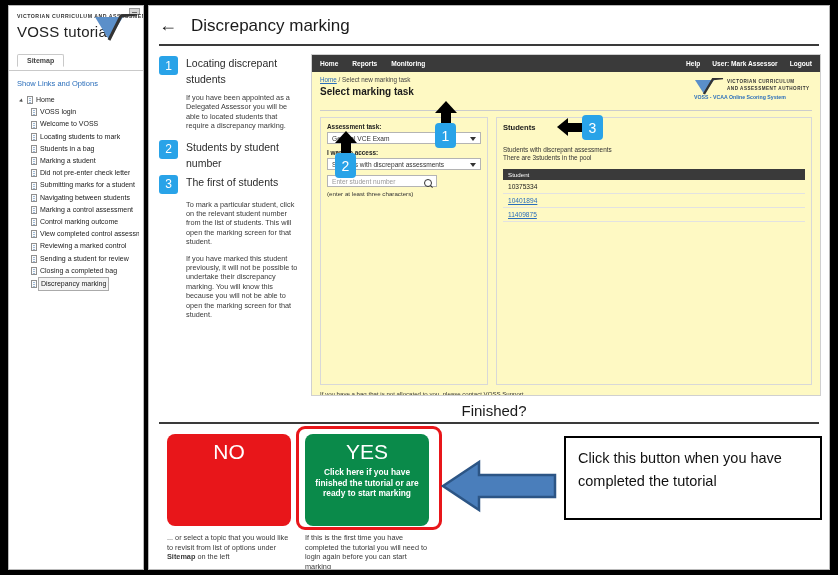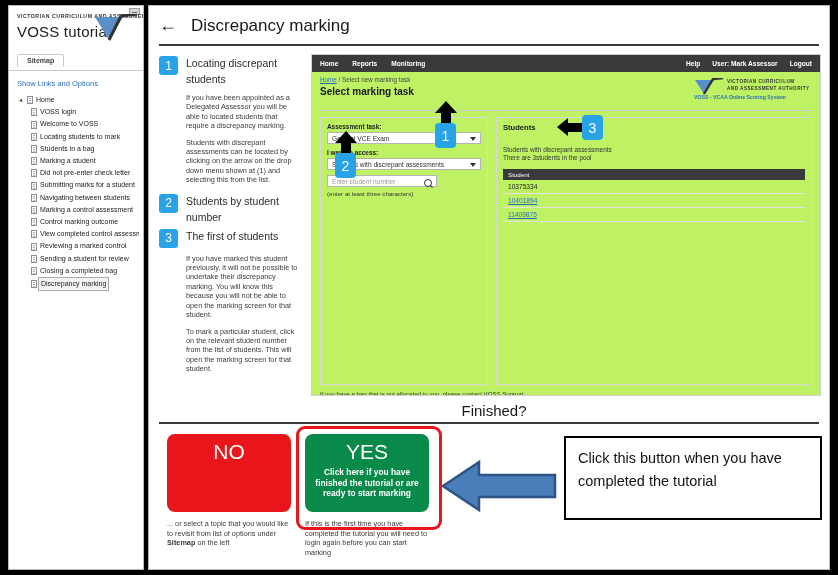--- a/index.html
+++ b/index.html
@@ -93,21 +93,21 @@
     font-size:12px;display:flex;align-items:center;justify-content:center;
     flex:0 0 auto;margin-right:8px;margin-top:2px;
   }
   .step-title{font-size:10.5px;color:#2b2b2b;line-height:16px;padding-top:1px;}
   .step-body{font-size:7.3px;color:#3a3a3a;line-height:9.4px;margin:6px 0 0 27px;}
   .step-body p{margin:0 0 7px 0;}
 
   
   .shot{
     position:relative;width:510px;flex:0 0 auto;margin-left:6px;
-    border:1px solid #d0d0d0;box-sizing:border-box;background:#bef264;
+    border:1px solid #d0d0d0;box-sizing:border-box;background:#fef9c3;
     height:342px;overflow:hidden;
   }
   .shot-nav{
     background:#3a3a3a;height:17px;display:flex;align-items:center;
     padding:0 8px;color:#fff;font-size:6.6px;font-weight:bold;
   }
   .shot-nav .nl{margin-right:14px;}
   .shot-nav .right{margin-left:auto;display:flex;}
   .shot-nav .right span{margin-left:12px;font-weight:bold;}
   .shot-head{position:relative;padding:4px 8px 2px 8px;height:38px;box-sizing:border-box;}
@@ -166,21 +166,21 @@
     position:absolute;width:21px;height:25px;background:#29a3e8;border-radius:4px;
     color:#fff;font-size:14px;display:flex;align-items:center;justify-content:center;
   }
 
   
   .finished{font-size:15px;color:#1a1a1a;margin:6px 0 0 10px;text-align:center;}
   .fin-rule{height:2px;background:#3a3a3a;margin:3px 10px 0 10px;}
 
   .btnrow{position:relative;padding:10px 0 0 18px;display:flex;}
   .big-btn{
-    width:124px;height:78px;border-radius:8px;color:#fff;text-align:center;
+    width:124px;height:92px;border-radius:8px;color:#fff;text-align:center;
     display:flex;flex-direction:column;align-items:center;justify-content:flex-start;
     padding-top:6px;box-sizing:border-box;
   }
   .big-btn.no{background:#e8161a;}
   .big-btn.yes{background:#0a8a4a;}
   .bb-title{font-size:21px;line-height:24px;}
   .bb-sub{font-size:8.4px;line-height:10.6px;font-weight:bold;margin-top:3px;padding:0 6px;}
   .btn-caption{
     font-size:7.3px;color:#3a3a3a;line-height:9.6px;width:124px;margin-top:7px;text-align:left;
   }
@@ -302,37 +302,36 @@
     <div class="content-row">
 
       <div class="steps" id="steps">
           <div>
             <div class="step">
               <div class="step-num">1</div>
               <div class="step-title">Locating discrepant students</div>
             </div>
             <div class="step-body">
               <p>If you have been appointed as a Delegated Assessor you will be able to located students that require a discrepancy marking.</p>
-              <p>Students with discrepant assessments can be located by clicking on the arrow on the drop down menu shown at (1) and selecting this from the list.</p>
             </div>
           </div>
           <div>
             <div class="step">
               <div class="step-num">2</div>
               <div class="step-title">Students by student number</div>
             </div>
           </div>
           <div>
             <div class="step">
               <div class="step-num">3</div>
               <div class="step-title">The first of students</div>
             </div>
             <div class="step-body">
+              <p>To mark a particular student, click on the relevant student number from the list of students. This will open the marking screen for that student.</p>
               <p>If you have marked this student previously, it will not be possible to undertake their discrepancy marking. You will know this because you will not be able to open the marking screen for that student.</p>
-              <p>To mark a particular student, click on the relevant student number from the list of students. This will open the marking screen for that student.</p>
             </div>
           </div>
         </div>
 
       <div class="shot">
 
         <div class="shot-nav">
           <span class="nl">Home</span>
           <span class="nl">Reports</span>
           <span class="nl">Monitoring</span>

